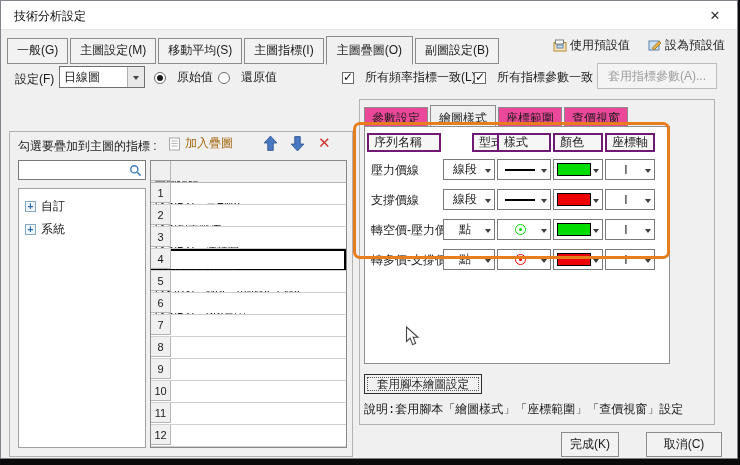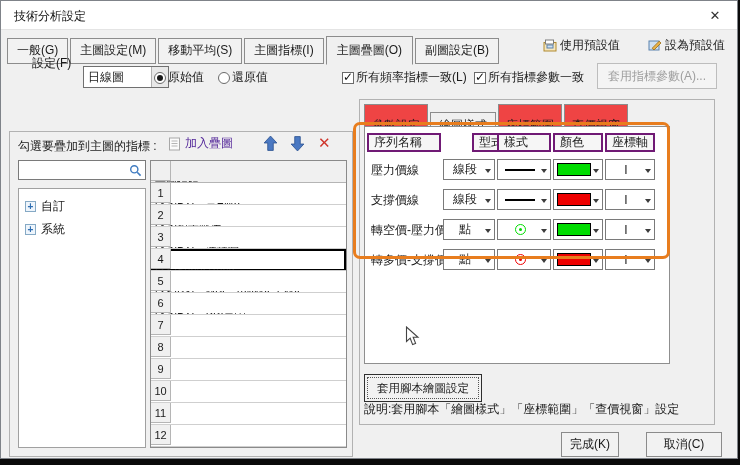--- a/index.html
+++ b/index.html
@@ -9,81 +9,81 @@
     border:1px solid #7f8389;box-sizing:border-box;}
   
   .titlebar{position:absolute;left:0;top:0;right:0;height:28px;background:#ffffff;border-bottom:1px solid #e4e4e4;}
   .titlebar .title{position:absolute;left:13px;top:7px;font-size:12px;color:#111;}
   .close-btn{position:absolute;right:8px;top:4px;width:28px;height:20px;display:flex;align-items:center;justify-content:center;font-size:13px;color:#333;cursor:pointer;}
   
   .tabstrip{position:absolute;left:6px;top:34px;display:flex;align-items:flex-end;}
   .tab{border:1px solid #8c8c8c;background:#f2f2f2;padding:3px 9px 4px 9px;margin-right:2px;white-space:nowrap;color:#1a1a1a;}
   .tab.sel{background:#f0f0f0;padding:5px 10px 5px 10px;border-bottom-color:#f0f0f0;position:relative;top:1px;}
   
-  .preset-row{position:absolute;top:36px;right:12px;display:flex;gap:28px;align-items:center;}
+  .preset-row{position:absolute;top:36px;right:12px;display:flex;gap:18px;align-items:center;}
   .preset-item{display:flex;align-items:center;gap:3px;cursor:pointer;}
   
-  .lbl-setting{position:absolute;left:14px;top:54px;margin-left:17px;}
+  .lbl-setting{position:absolute;left:14px;top:70px;}
   .freq-combo{position:absolute;left:58px;top:65px;width:86px;height:22px;background:#fff;border:1px solid #707070;
-    box-sizing:border-box;display:flex;align-items:center;margin-left:24px;}
+    box-sizing:border-box;display:flex;align-items:center;}
   .freq-combo .fval{flex:1;padding-left:4px;}
   .dd-btn{width:16px;height:100%;background:#e8e8e8;border-left:1px solid #b0b0b0;display:flex;align-items:center;justify-content:center;}
   .tri{width:0;height:0;border:3.5px solid transparent;border-top:4.5px solid #444;margin-top:4px;}
-  .opt{position:absolute;display:flex;align-items:center;gap:2px;}
+  .opt{position:absolute;display:flex;align-items:center;gap:11px;}
   .radio{width:12px;height:12px;border:1px solid #6a6a6a;border-radius:50%;background:#fff;box-sizing:border-box;position:relative;}
   .radio.on:after{content:"";position:absolute;left:2px;top:2px;width:6px;height:6px;border-radius:50%;background:#1a1a1a;}
   .chk{width:12px;height:12px;border:1px solid #6a6a6a;background:#fff;box-sizing:border-box;position:relative;font-weight:bold;}
   .chk.on:after{content:"✓";position:absolute;left:0px;top:-3px;font-size:12px;color:#111;}
   .btn{background:#f2f2f2;border:1px solid #8b8b8b;display:flex;align-items:center;justify-content:center;box-sizing:border-box;cursor:pointer;}
   .btn.disabled{color:#9e9e9e;border-color:#bdbdbd;background:#f4f4f4;cursor:default;}
   #apply-params{position:absolute;left:596px;top:62px;width:120px;height:26px;}
   
   .group{position:absolute;border:1px solid #b2b2b2;box-sizing:border-box;background:#f0f0f0;}
   #left-group{left:8px;top:98px;width:344px;height:326px;margin-top:32px;}
   #right-group{left:358px;top:98px;width:356px;height:326px;}
   
   .lg-title{position:absolute;left:8px;top:6px;}
-  .tool-add{position:absolute;left:158px;top:3px;display:flex;align-items:center;gap:4px;color:#4c1d95;}
+  .tool-add{position:absolute;left:158px;top:3px;display:flex;align-items:center;gap:4px;color:#a16207;}
   .tool-up{position:absolute;left:252px;top:3px;}
   .tool-down{position:absolute;left:279px;top:3px;}
   .tool-del{position:absolute;left:308px;top:2px;font-size:15px;font-weight:bold;color:#cf352b;cursor:pointer;}
   .search{position:absolute;left:8px;top:28px;width:128px;height:20px;background:#fff;border:1px solid #7a7a7a;
     box-sizing:border-box;display:flex;align-items:center;justify-content:flex-end;padding-right:3px;}
   .tree{position:absolute;left:8px;top:56px;width:128px;height:260px;background:#fff;border:1px solid #a0a0a0;box-sizing:border-box;padding-top:6px;}
   .tree-item{display:flex;align-items:center;padding:3px 0 3px 6px;cursor:default;}
   .expand{width:11px;height:11px;border:1px solid #85a9c5;background:#eef5fc;color:#2f6eb2;font:bold 10px/9px "Liberation Sans",sans-serif;
     text-align:center;margin-right:5px;box-sizing:border-box;}
   .grid{position:absolute;left:140px;top:28px;width:197px;height:288px;background:#fff;border:1px solid #8a8a8a;box-sizing:border-box;}
   .grow{display:flex;height:22px;box-sizing:border-box;font-size:11px;flex-direction:column;}
   .ghead{background:#f0f0f0;}
   .gno{width:20px;flex:0 0 20px;background:#f0f0f0;border-right:1px solid #b5b5b5;border-bottom:1px solid #b5b5b5;
     display:flex;align-items:center;justify-content:center;box-sizing:border-box;}
   .gname{flex:1;border-bottom:1px solid #cfcfcf;display:flex;align-items:center;padding-left:4px;box-sizing:border-box;overflow:hidden;white-space:nowrap;}
   .ghead .gname{border-bottom:1px solid #b5b5b5;background:#f0f0f0;}
   .grow.gsel{box-shadow:inset 0 0 0 2px #000;}
   
   #right-tabs{position:absolute;left:4px;top:4px;display:flex;align-items:flex-end;}
-  .rtab{border:1px solid #8c8c8c;background:#ef4444;padding:12px 7px 3px 7px;margin-right:2px;white-space:nowrap;}
+  .rtab{border:1px solid #8c8c8c;background:#ec4899;padding:2px 7px 3px 7px;margin-right:2px;white-space:nowrap;}
   .rtab.sel{background:#f0f0f0;padding:4px 8px;border-bottom-color:#f0f0f0;position:relative;top:1px;}
   .panel{position:absolute;left:4px;top:26px;width:306px;height:238px;background:#fff;border:1px solid #8f8f8f;box-sizing:border-box;}
   .hcell{position:absolute;top:6px;height:19px;border:2px solid #701a75;background:#f6f6f6;box-sizing:border-box;
     display:flex;align-items:center;padding-left:5px;}
   .srow{position:absolute;left:0;right:0;height:30px;}
   .sname{position:absolute;left:6px;top:7px;white-space:nowrap;}
   .combo{position:absolute;top:4px;height:21px;background:#fff;border:1px solid #7a7a7a;box-sizing:border-box;
     display:flex;align-items:center;padding:0 3px;cursor:pointer;}
   .cbody{flex:1;display:flex;align-items:center;justify-content:center;overflow:hidden;}
   .carrow{width:0;height:0;border:3.5px solid transparent;border-top:4.5px solid #3c3c3c;margin:5px 0 0 2px;flex:0 0 auto;}
   .line-sample{width:30px;height:0;border-top:2px solid #000;}
   .dot-sample{width:11px;height:11px;border-radius:50%;border:1px solid currentColor;box-sizing:border-box;position:relative;}
   .dot-sample:after{content:"";position:absolute;left:3px;top:3px;width:3px;height:3px;border-radius:50%;background:currentColor;}
   .swatch{width:100%;height:13px;border:1px solid #000;box-sizing:border-box;}
-  #apply-script{position:absolute;left:4px;top:274px;width:118px;height:28px;font-size:11.5px;border:1px solid #2e2e2e;
+  #apply-script{position:absolute;left:4px;top:274px;width:118px;height:20px;font-size:11.5px;border:1px solid #2e2e2e;
     outline:1px dotted #555;outline-offset:-4px;text-align:right;}
-  .note{position:absolute;left:4px;top:301px;white-space:nowrap;}
+  .note{position:absolute;left:4px;top:301px;white-space:nowrap;font-family:Liberation Mono, monospace;}
   
   .annotation{position:absolute;left:352px;top:121px;width:317px;height:137px;border:3px solid #e87d1e;border-radius:7px;
     box-sizing:border-box;z-index:30;pointer-events:none;}
   
   #btn-ok{position:absolute;left:560px;top:431px;width:58px;height:25px;}
   #btn-cancel{position:absolute;left:645px;top:431px;width:76px;height:25px;}
   
   .cursor{position:absolute;left:404px;top:325px;z-index:60;pointer-events:none;}
   svg{display:block;}
 </style>

